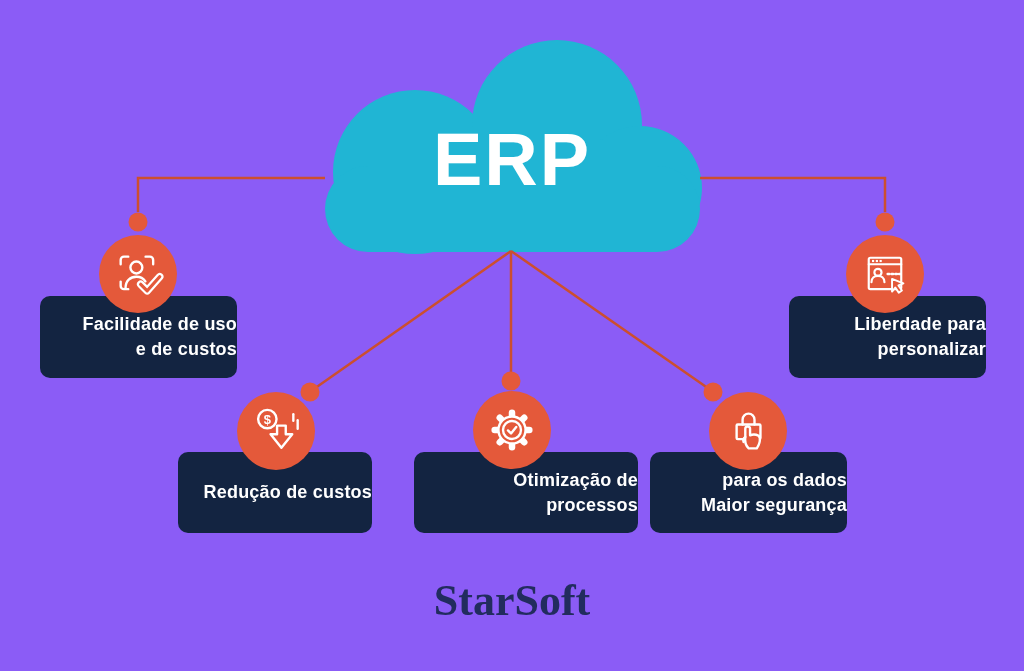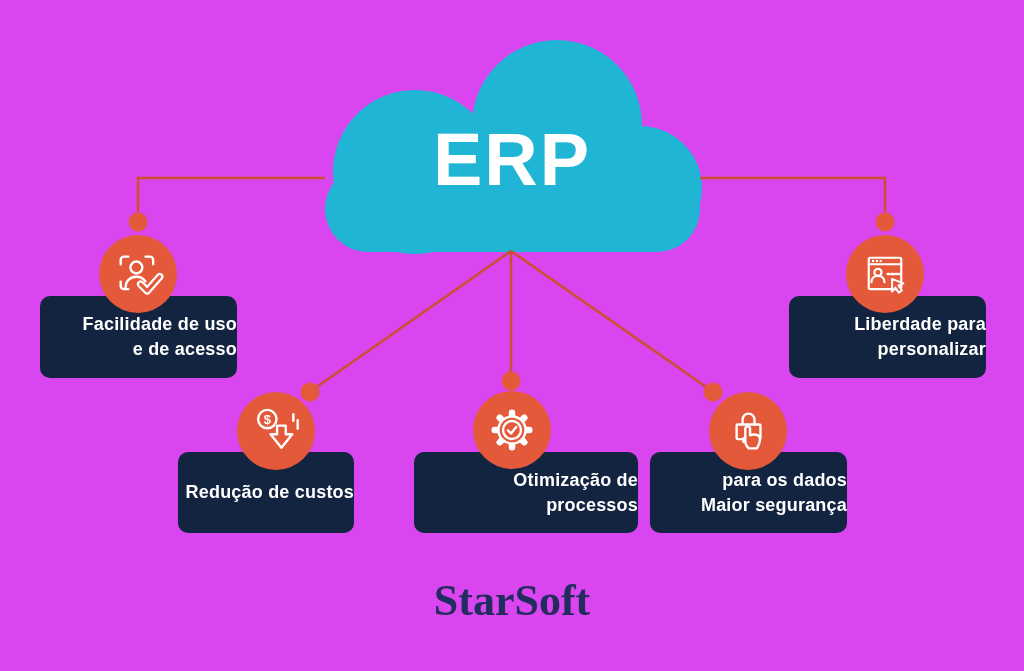--- a/index.html
+++ b/index.html
@@ -3,21 +3,21 @@
 <meta charset="utf-8">
 <style>
   html,body{margin:0;padding:0;}
   body{
     font-family:"Liberation Sans","DejaVu Sans",sans-serif;
     background:#e8e8e6;
   }
   .canvas{
     position:relative;
     width:1024px;height:671px;
-    background:#d946ef;
+    background:#8b5cf6;
     overflow:hidden;
     margin:0 auto;
   }
   .layer{position:absolute;left:0;top:0;}
   
   .erp-title{
     position:absolute;left:362px;top:123px;width:300px;
     text-align:center;
     font-size:74px;font-weight:bold;color:#ffffff;
     letter-spacing:2px;line-height:1;
@@ -37,21 +37,21 @@
   .c5{left:846px;top:235px;}
   
   .node-box{
     position:absolute;background:#132441;border-radius:10px;
     display:flex;flex-direction:column;align-items:flex-end;justify-content:center;
     color:#ffffff;font-weight:bold;font-size:18px;line-height:25px;
     text-align:center;letter-spacing:.2px;
     z-index:2;
   }
   .b1{left:40px;top:296px;width:197px;height:82px;}
-  .b2{left:178px;top:452px;width:176px;height:81px;}
+  .b2{left:178px;top:452px;width:194px;height:81px;}
   .b3{left:414px;top:452px;width:224px;height:81px;}
   .b4{left:650px;top:452px;width:197px;height:81px;}
   .b5{left:789px;top:296px;width:197px;height:82px;}
   
   .brand{
     position:absolute;left:312px;top:575px;width:400px;
     text-align:center;
     font-family:"Liberation Serif","DejaVu Serif",serif;
     font-weight:bold;font-size:44px;color:#222c5e;
     z-index:2;
@@ -97,21 +97,21 @@
       <path d="M31 8 h4 a3 3 0 0 1 3 3 v4"></path>
       <path d="M8 31 v4 a3 3 0 0 0 3 3 h4"></path>
       <circle cx="22.5" cy="18" r="5.5"></circle>
       <path d="M12.5 37 c0-7 4.5-10.5 10-10.5 c3.6 0 6.6 1.6 8.3 4.3"></path>
       <path d="M26.5 33.5 l6 6 L44 26.5" stroke-width="7"></path>
       <path d="M26.5 33.5 l6 6 L44 26.5" stroke="#e4593a" stroke-width="3"></path>
     </svg>
   </div>
   <div class="node-box b1">
     <span>Facilidade de uso</span>
-    <span>e de acesso</span>
+    <span>e de custos</span>
   </div>
 
   <div class="node-circle c2">
     <svg class="icon-svg" width="52" height="52" viewBox="0 0 48 48" fill="none" stroke="#ffffff" stroke-width="2.2" stroke-linecap="round" stroke-linejoin="round">
       <circle cx="16" cy="13" r="8.5"></circle>
       <text x="16" y="17.2" text-anchor="middle" font-size="12" font-weight="bold" fill="#ffffff" stroke="none" font-family="Liberation Sans, sans-serif">$</text>
       <path d="M25 19 V27 H19 L29 39.5 L39 27 H33 V19 Z"></path>
       <path d="M40 8.5 v6"></path>
       <path d="M44 14 v8"></path>
     </svg>

